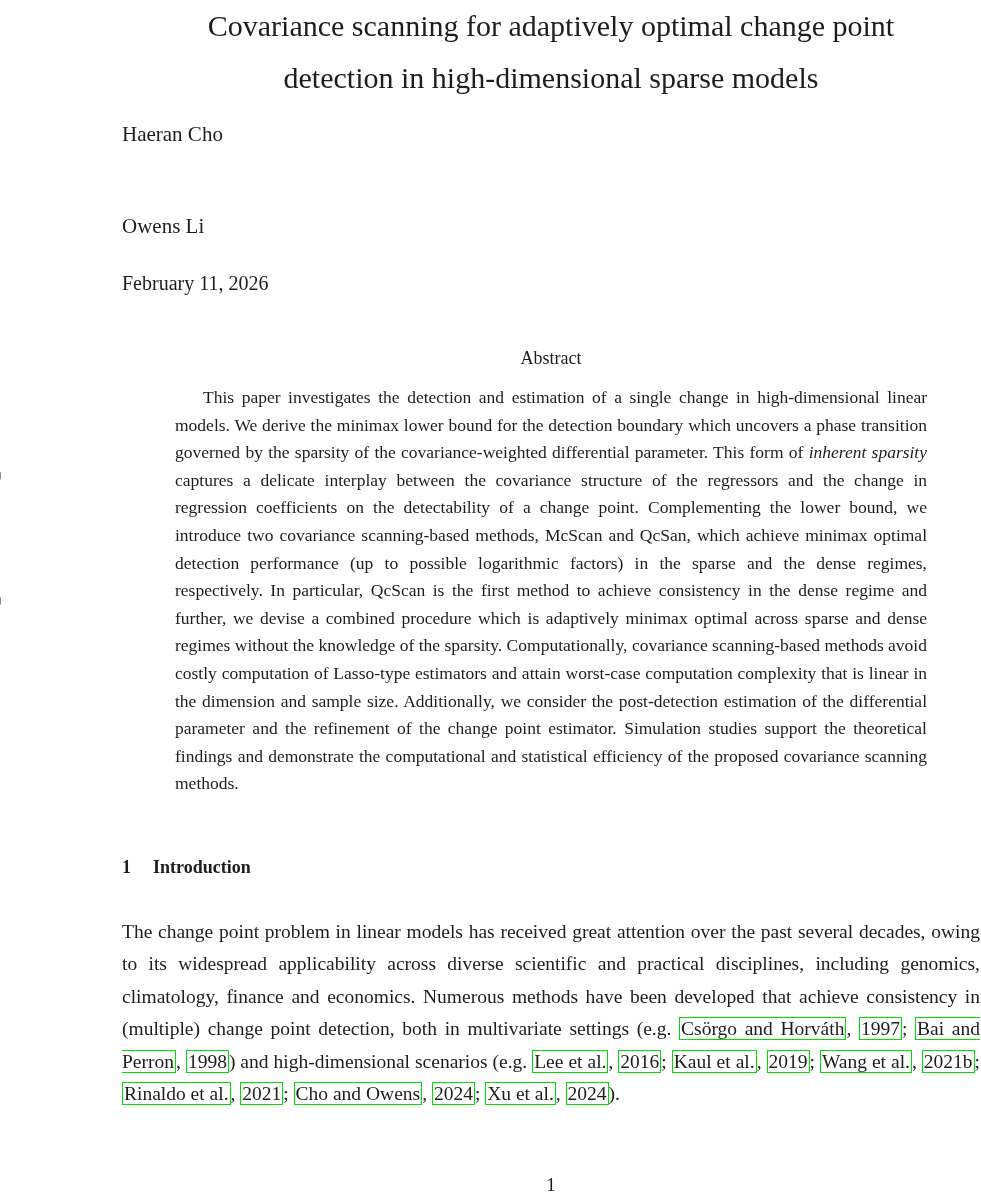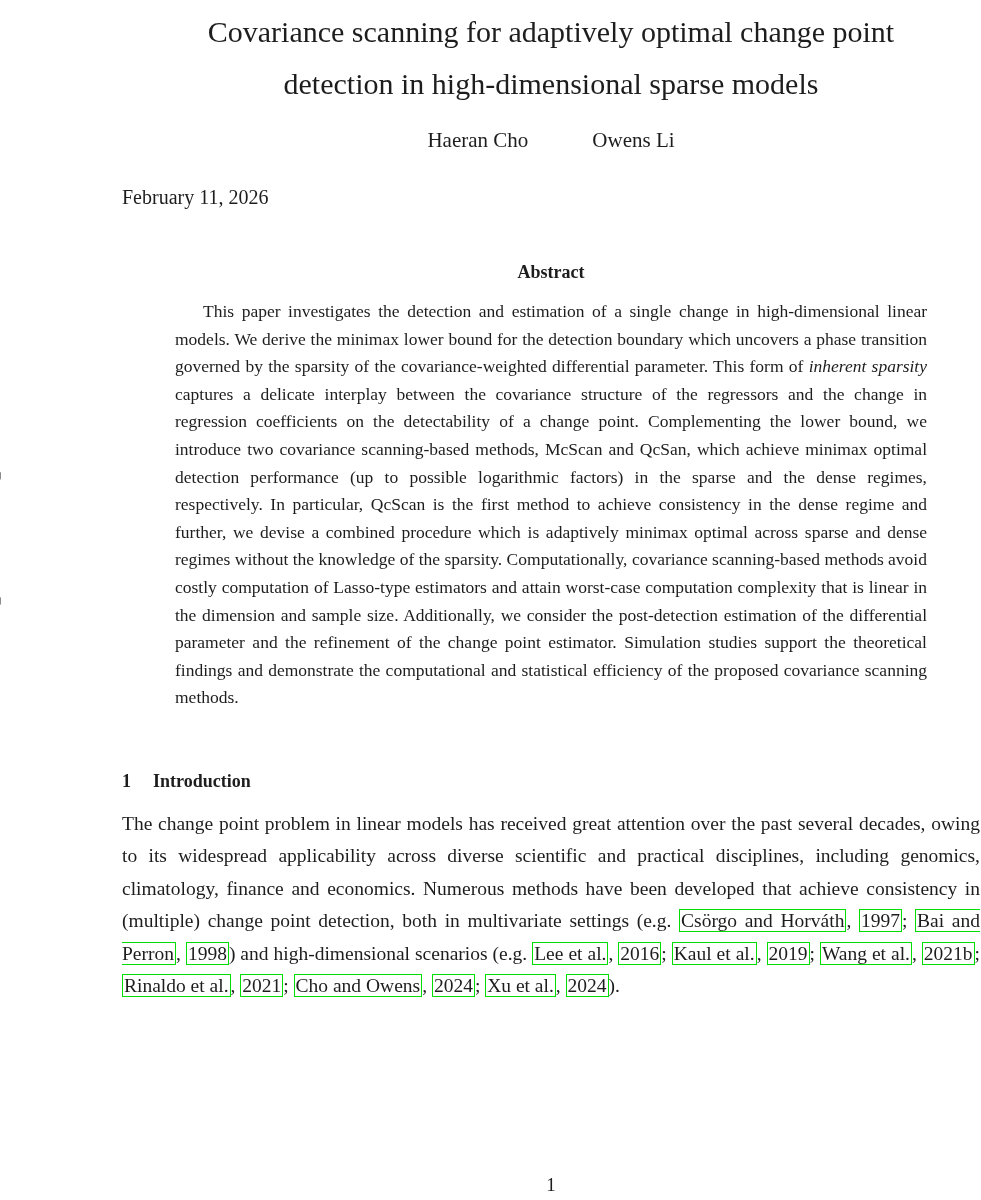--- a/index.html
+++ b/index.html
@@ -29,60 +29,60 @@
     position:absolute;
     left:122px;
     top:0;
     width:858px;
     height:1200px;
   }
   .title {
     text-align:center;
     font-size:30px;
     line-height:52px;
-    padding-top:6px;
   }
   .authors {
     display:flex;
     justify-content:center;
     gap:64px;
     font-size:21px;
     line-height:28px;
     margin-top:16px;
+    flex-direction:column;
   }
   .date {
     text-align:left;
     font-size:20px;
     line-height:27px;
     margin-top:30px;
   }
   .abstract-heading {
     text-align:center;
-    font-weight:bold;
+    font-weight:normal;
     font-size:18px;
     line-height:27px;
     margin-top:48px;
   }
   .abstract-body {
     width:752px;
     margin:12px auto 0;
     text-align:justify;
     font-size:17.5px;
     line-height:27.6px;
     text-indent:28px;
     font-family:Liberation Serif, serif;
   }
   .section-heading {
     margin-top:52px;
     font-size:18px;
     line-height:34px;
     font-weight:bold;
   }
   .sec-num { margin-right:22px; }
-  .intro { margin-top:10px; }
+  .intro { margin-top:32px; }
   .intro p {
     text-align:justify;
     font-size:19.5px;
     line-height:32.4px;
   }
   .cite {
     border:1.5px solid #00dd00;
     padding:0 1px;
     cursor:pointer;
   }

